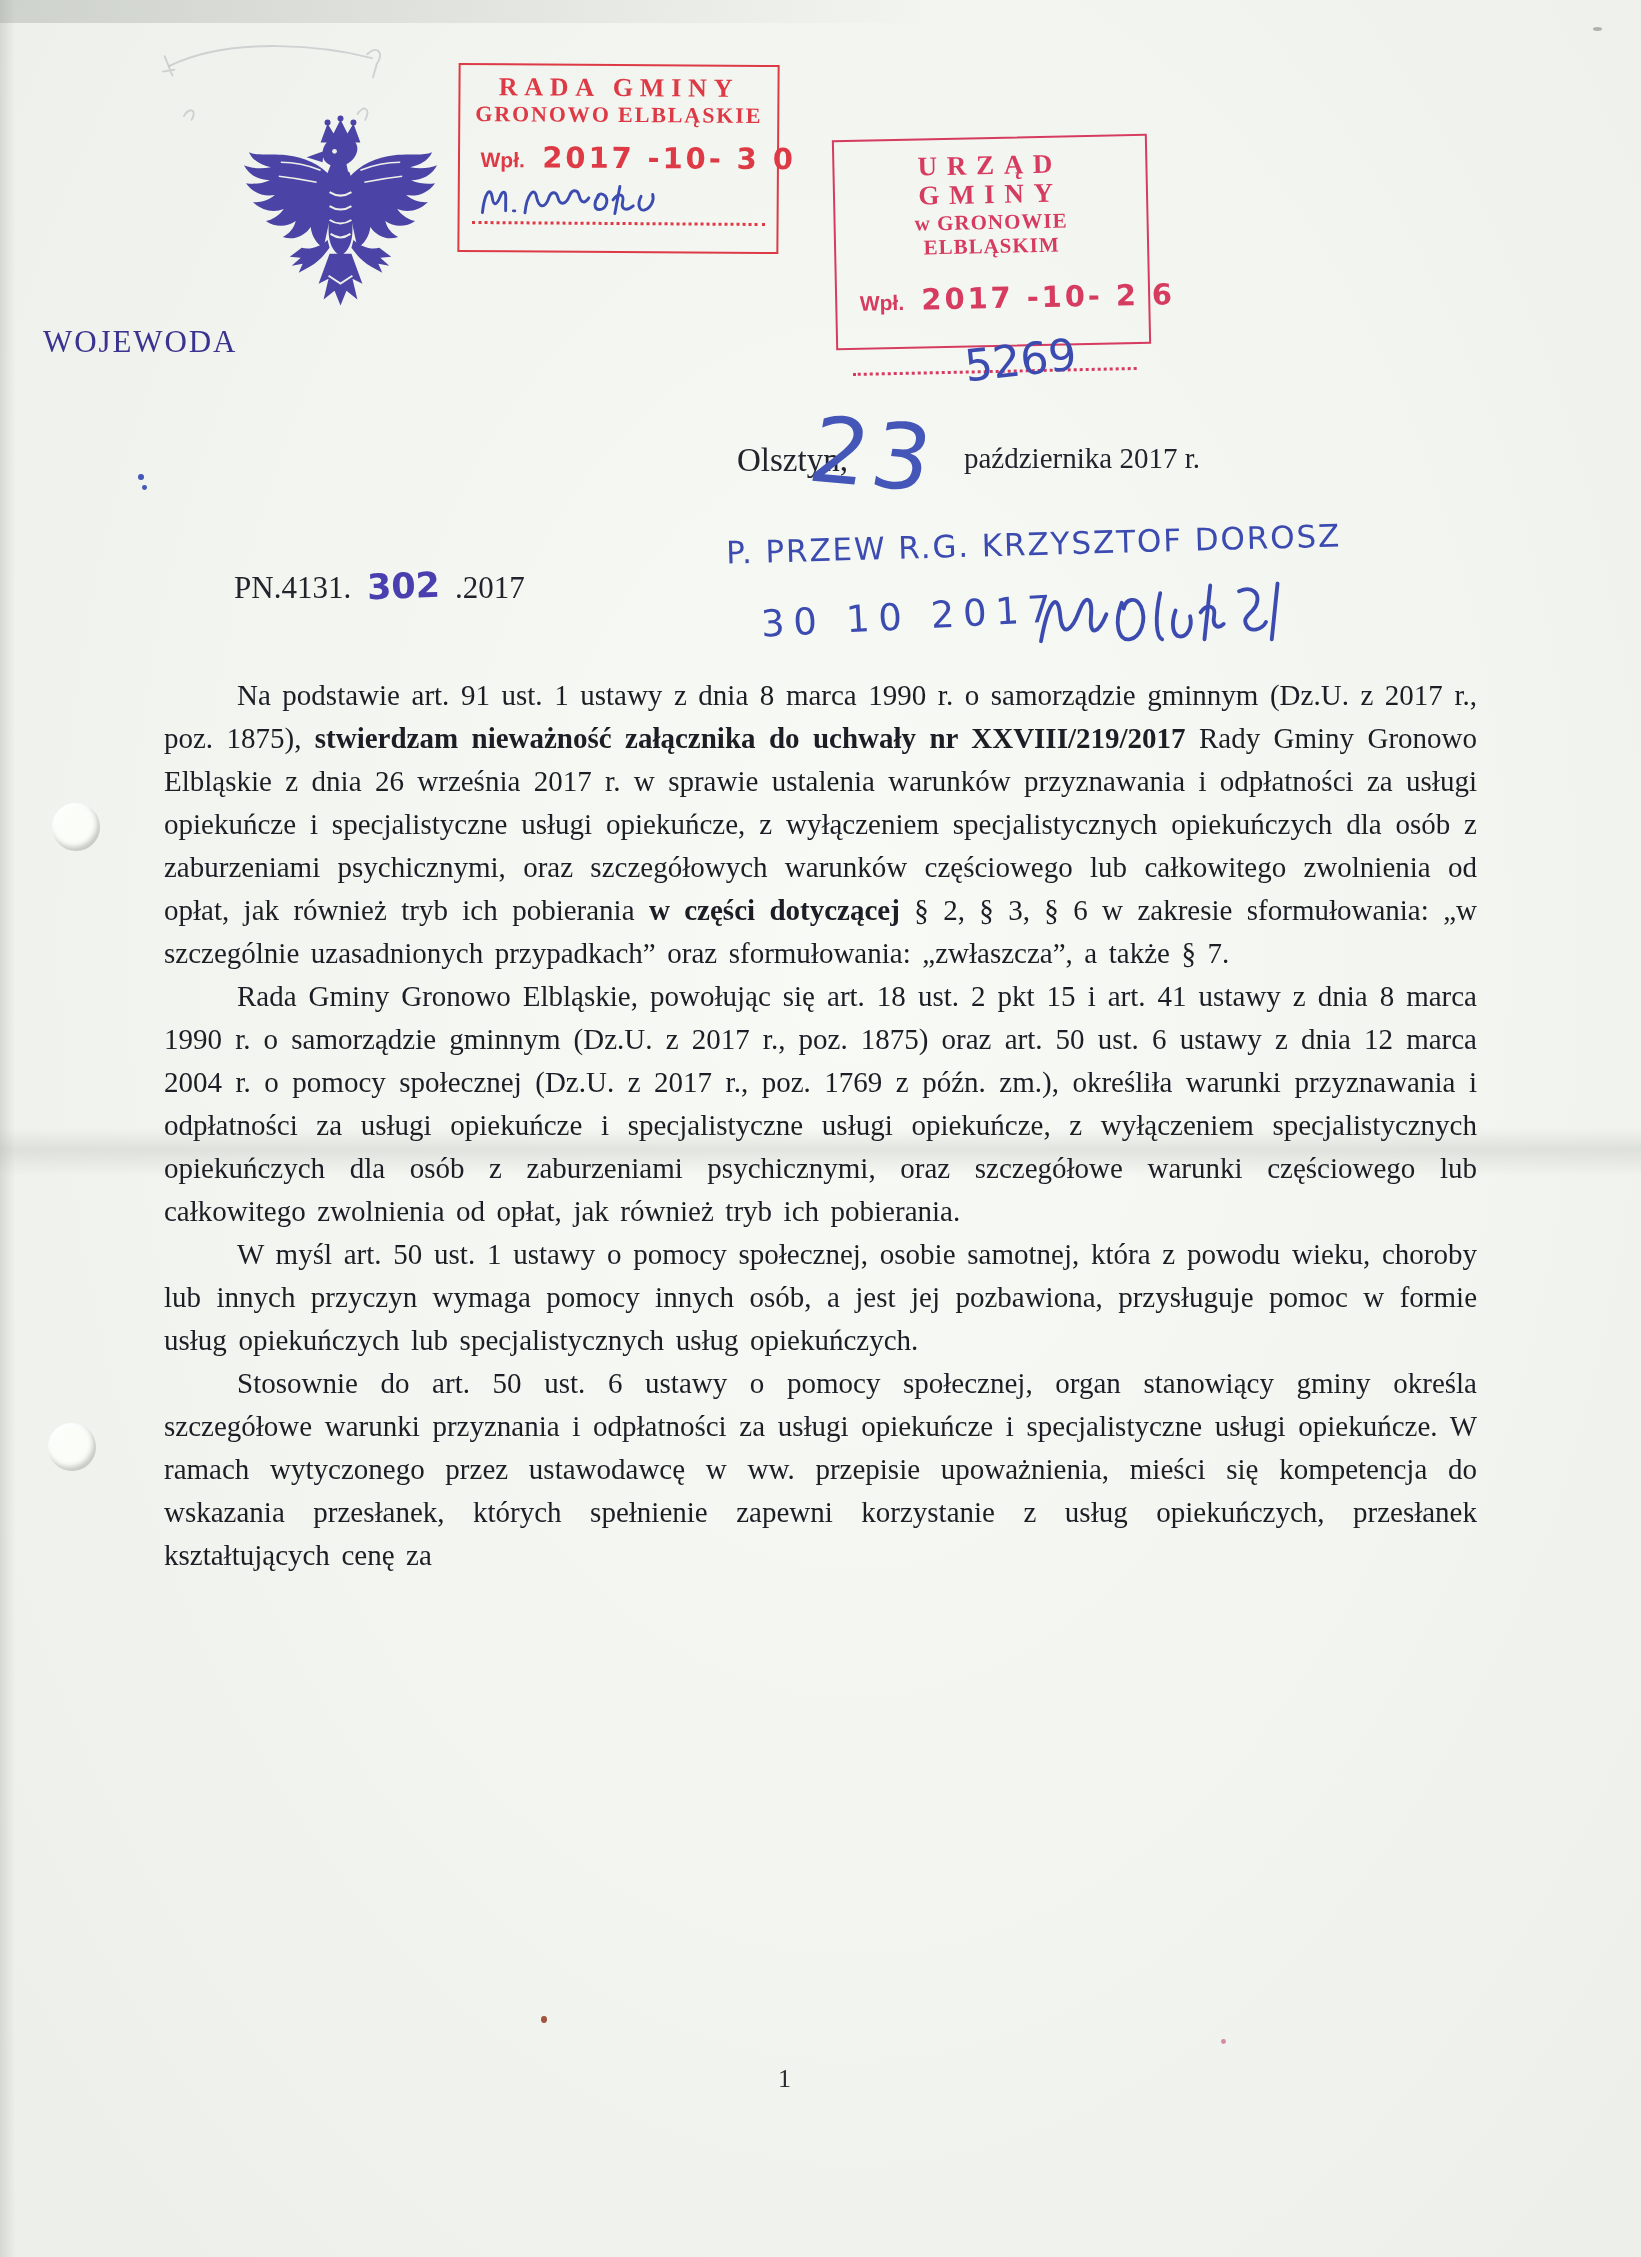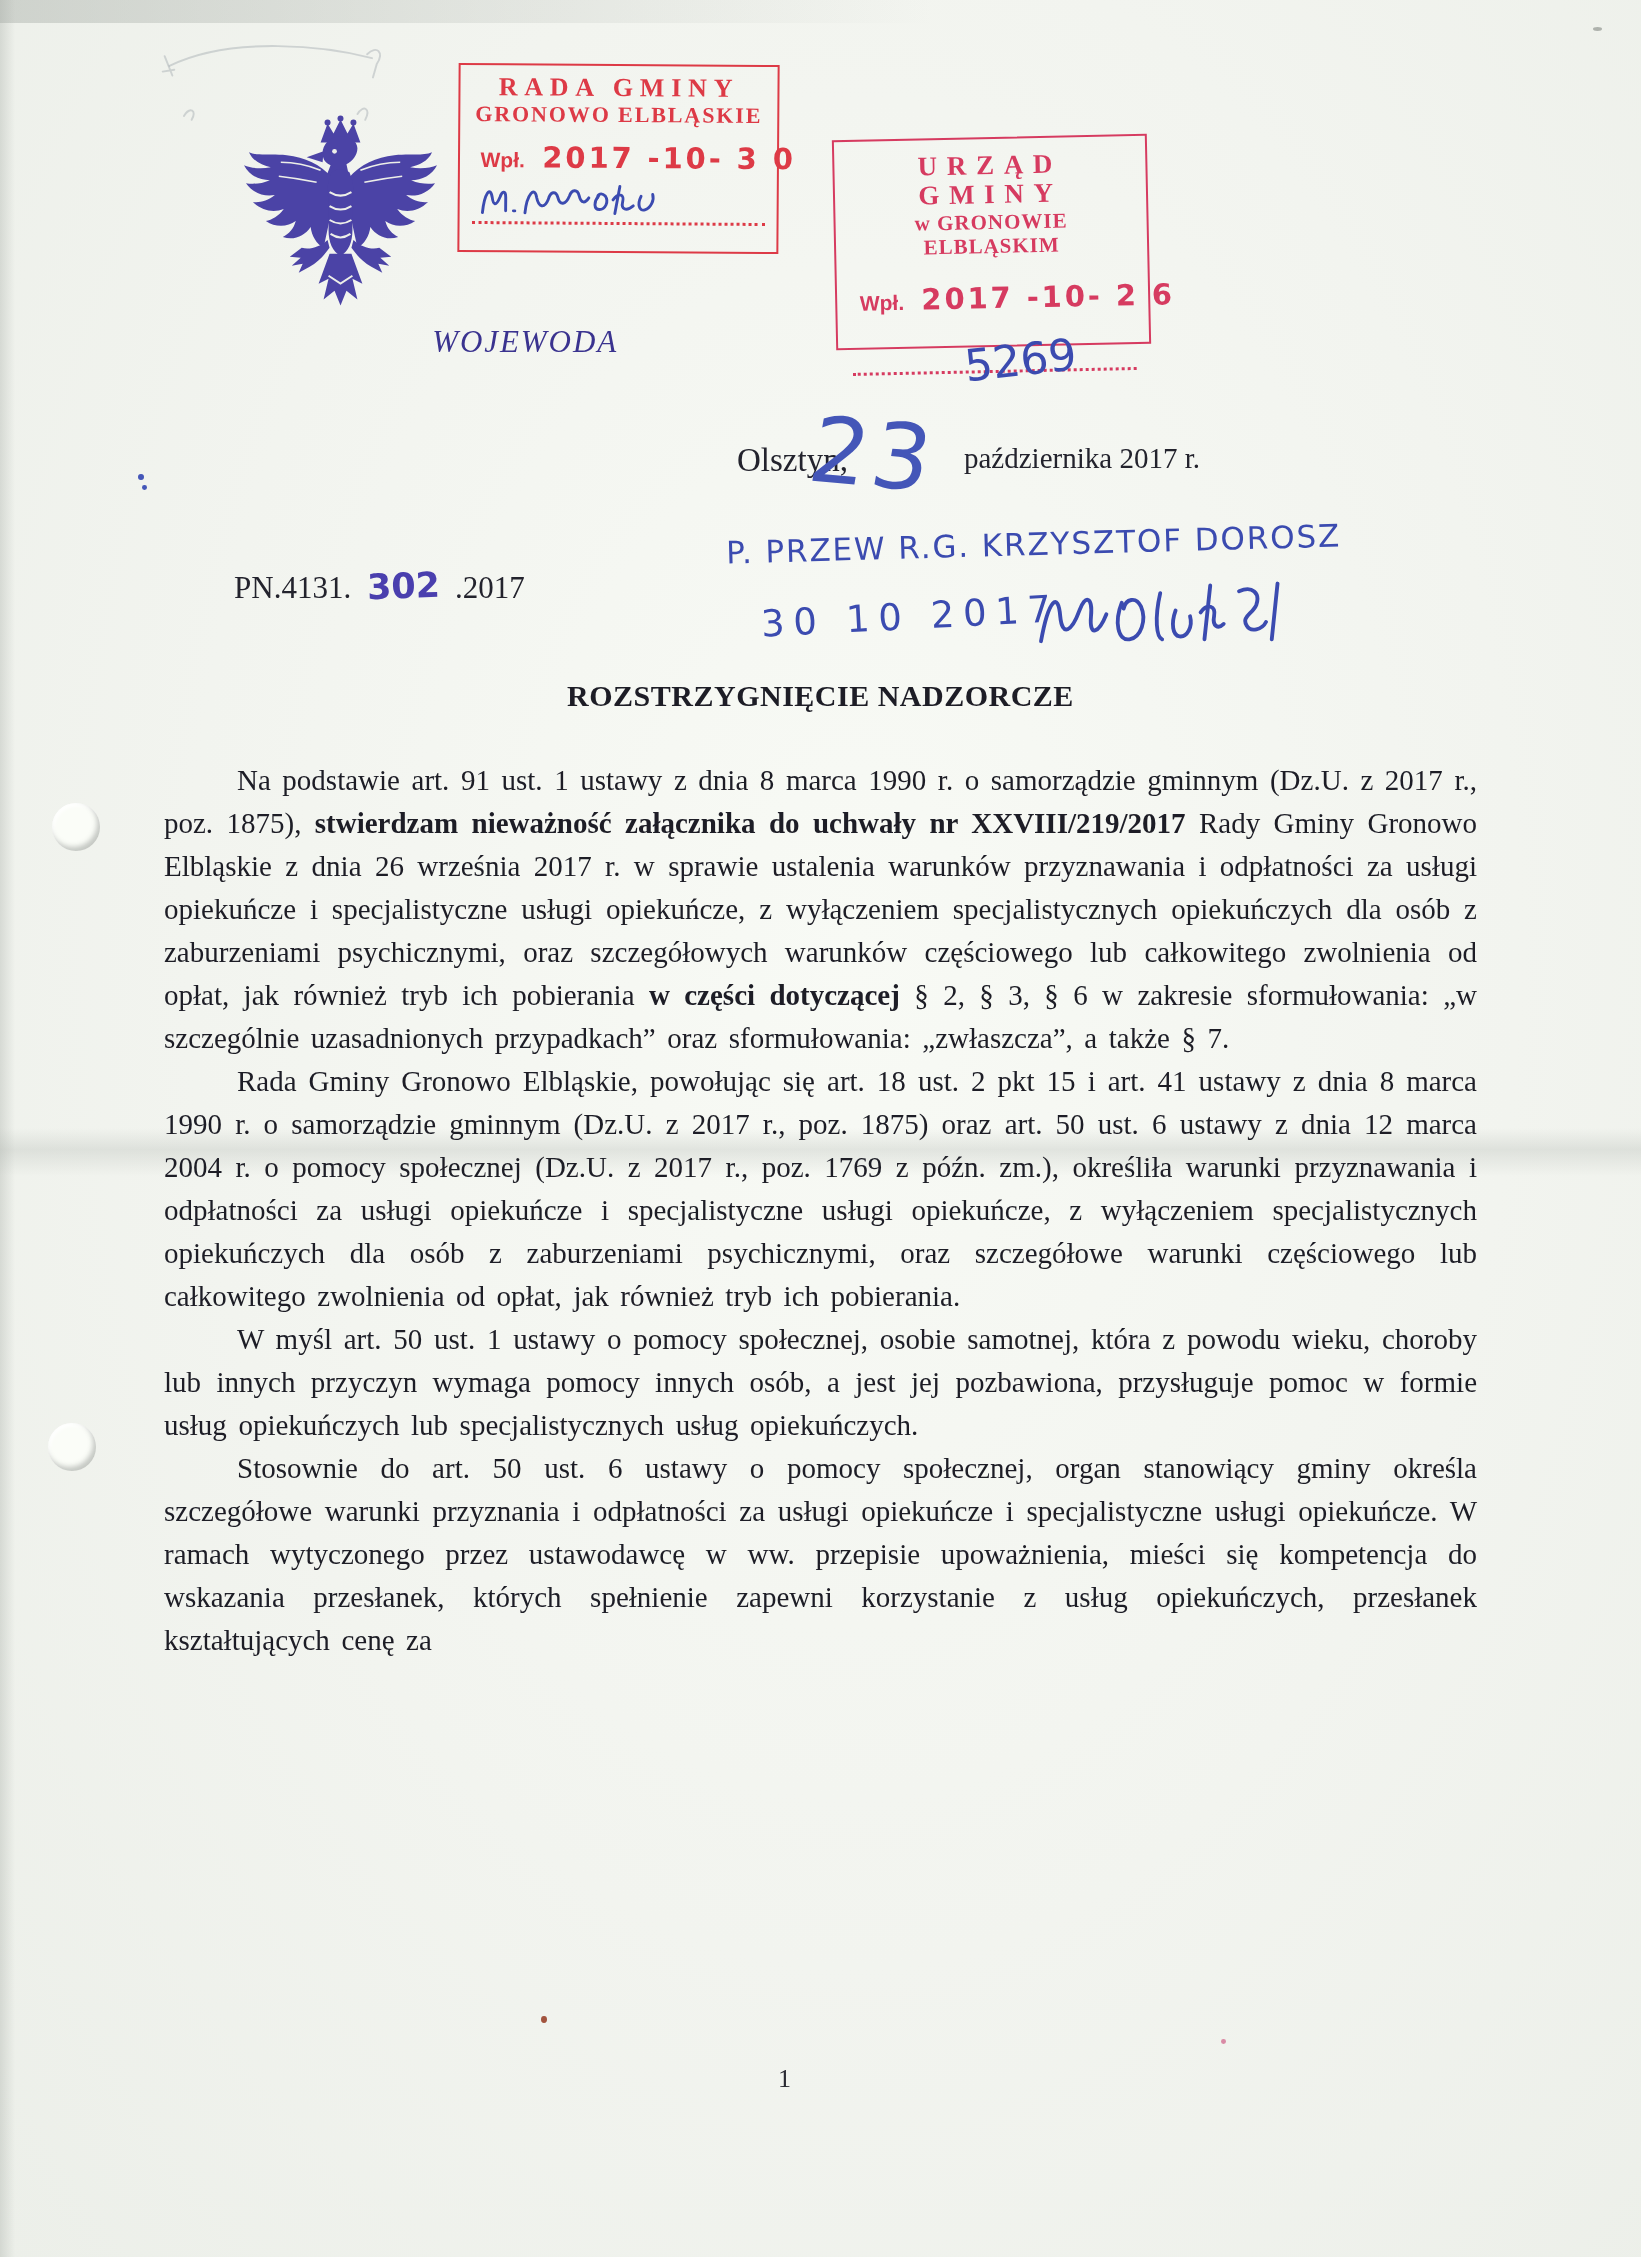--- a/index.html
+++ b/index.html
@@ -27,21 +27,21 @@
   .hole2{left:48px;top:1423px;}
   .speck{border-radius:50%;}
   .speck-blue1{left:138px;top:474px;width:5.8px;height:5.8px;background:#4456b8;}
   .speck-blue2{left:142px;top:485px;width:4.8px;height:4.8px;background:#4456b8;}
   .speck-red1{left:541px;top:2016px;width:5.8px;height:6.8px;background:#a2543e;}
   .speck-pink1{left:1221px;top:2039px;width:4.8px;height:4.8px;background:#d98aa5;}
   .speck-gray1{left:1593px;top:27px;width:8.7px;height:3.9px;background:rgba(120,126,120,.55);}
 
   
   .eagle{left:241px;top:114px;width:199px;height:210px;}
-  .wojewoda{left:56px;top:324px;width:562px;text-align:right;color:#3a338f;font-style:italic;}
+  .wojewoda{left:43px;top:324px;width:562px;text-align:left;color:#3a338f;}
   .woj1{font-size:31px;letter-spacing:1.9px;}
   .woj2{font-size:30px;letter-spacing:1px;margin-top:6.8px;}
 
   
   .stamp{box-sizing:border-box;border:2.9px solid currentColor;text-align:center;}
   .stamp1{left:458px;top:64px;width:321px;height:189px;color:#dd3a46;
     transform:rotate(.4deg);padding:7.7px 11.6px 3.9px;}
   .stamp2{left:834px;top:137px;width:315px;height:210px;color:#d63b60;
     transform:rotate(-1.2deg);padding:11.6px 13.5px 7.7px;}
   .s-org1{font-weight:bold;font-size:26px;letter-spacing:6.8px;line-height:1.1;}
@@ -187,21 +187,20 @@
     <path d="M150,40 C145,54 147,66 154,67 C162,68 168,57 165,46"></path>
     <path d="M186,14 L180,70 M176,42 C183,32 192,35 190,46 C188,56 194,60 200,54"></path>
     <path d="M216,20 C230,14 238,22 234,34 C230,44 218,46 224,56 C228,63 240,60 244,52 M256,12 L250,70"></path>
   </svg>
 
   <div class="abs refline">
     <span>PN.4131.</span><span class="hw refnum">302</span><span>.2017</span>
   </div>
 
   <div class="abs doc-col">
-    <h1 class="title">ROZSTRZYGNIĘCIE NADZORCZE</h1>
     <p class="bp"><span>Na podstawie art. 91 ust. 1 ustawy z dnia 8 marca 1990 r. o samorządzie gminnym (Dz.U. z 2017 r., poz. 1875), </span><b>stwierdzam nieważność załącznika do uchwały nr XXVIII/219/2017</b><span> Rady Gminy Gronowo Elbląskie z dnia 26 września 2017 r. w sprawie ustalenia warunków przyznawania i odpłatności za usługi opiekuńcze i specjalistyczne usługi opiekuńcze, z wyłączeniem specjalistycznych opiekuńczych dla osób z zaburzeniami psychicznymi, oraz szczegółowych warunków częściowego lub całkowitego zwolnienia od opłat, jak również tryb ich pobierania </span><b>w części dotyczącej</b><span> § 2, § 3, § 6 w zakresie sformułowania: „w szczególnie uzasadnionych przypadkach” oraz sformułowania: „zwłaszcza”, a także § 7.</span></p>
     <p class="bp">Rada Gminy Gronowo Elbląskie, powołując się art. 18 ust. 2 pkt 15 i art. 41 ustawy z dnia 8 marca 1990 r. o samorządzie gminnym (Dz.U. z 2017 r., poz. 1875) oraz art. 50 ust. 6 ustawy z dnia 12 marca 2004 r. o pomocy społecznej (Dz.U. z 2017 r., poz. 1769 z późn. zm.), określiła warunki przyznawania i odpłatności za usługi opiekuńcze i specjalistyczne usługi opiekuńcze, z wyłączeniem specjalistycznych opiekuńczych dla osób z zaburzeniami psychicznymi, oraz szczegółowe warunki częściowego lub całkowitego zwolnienia od opłat, jak również tryb ich pobierania.</p>
     <p class="bp">W myśl art. 50 ust. 1 ustawy o pomocy społecznej, osobie samotnej, która z powodu wieku, choroby lub innych przyczyn wymaga pomocy innych osób, a jest jej pozbawiona, przysługuje pomoc w formie usług opiekuńczych lub specjalistycznych usług opiekuńczych.</p>
     <p class="bp">Stosownie do art. 50 ust. 6 ustawy o pomocy społecznej, organ stanowiący gminy określa szczegółowe warunki przyznania i odpłatności za usługi opiekuńcze i specjalistyczne usługi opiekuńcze. W ramach wytyczonego przez ustawodawcę w ww. przepisie upoważnienia, mieści się kompetencja do wskazania przesłanek, których spełnienie zapewni korzystanie z usług opiekuńczych, przesłanek kształtujących cenę za</p>
   </div>
 
   <div class="abs pagenum">1</div>
 </div>
 
 

